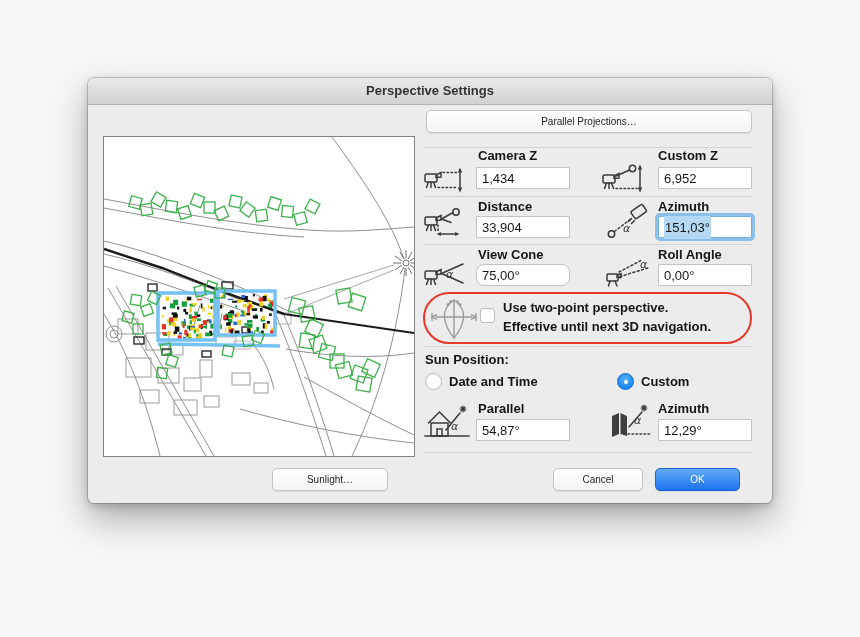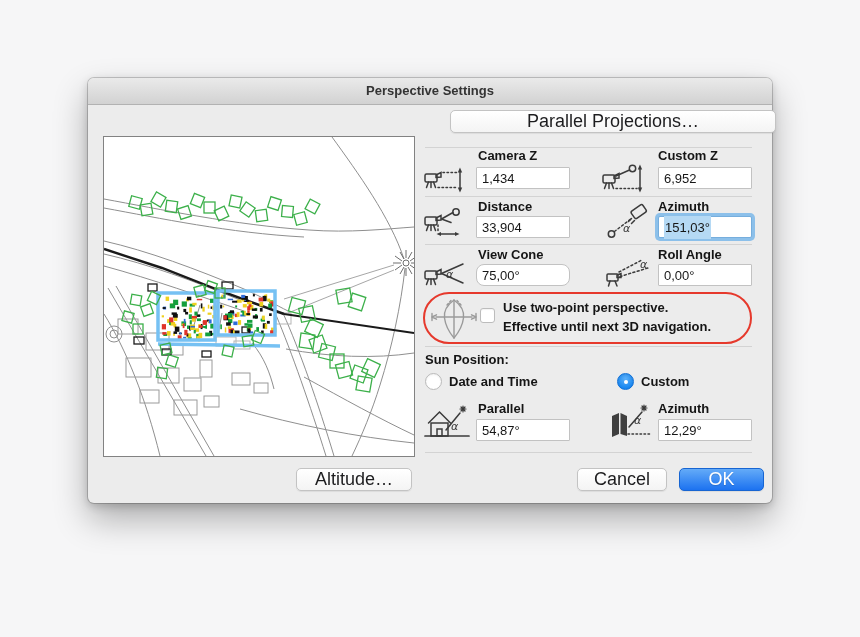--- a/index.html
+++ b/index.html
@@ -18,22 +18,22 @@
     position:absolute;left:0;top:0;right:0;height:26px;
     background:linear-gradient(#eaeaea,#d2d2d2);
     border-bottom:1px solid #b2b2b2;border-radius:6px 6px 0 0;
     text-align:center;line-height:26px;font-size:13px;font-weight:bold;color:#333;
   }
   .btn{
     position:absolute;box-sizing:border-box;height:23px;
     display:flex;align-items:center;justify-content:center;
     background:linear-gradient(#ffffff,#f4f4f4);
     border:1px solid #c3c3c3;border-radius:5px;
-    font-size:18px;color:#1d1d1f;box-shadow:0 1px 1px rgba(0,0,0,.07);
-    white-space:nowrap;cursor:default;margin-left:24px;
+    font-size:10px;color:#1d1d1f;box-shadow:0 1px 1px rgba(0,0,0,.07);
+    white-space:nowrap;cursor:default;
   }
   .btn.primary{
     background:linear-gradient(#64abf8,#1c72f0);
     border-color:#1765d2;color:#fff;text-shadow:0 1px 1px rgba(0,0,0,.15);
   }
   .lbl{position:absolute;font-size:13px;font-weight:bold;color:#151515;white-space:nowrap;}
   .field{
     position:absolute;width:94px;height:22px;box-sizing:border-box;
     background:#fff;border:1px solid #c2c2c2;border-radius:1px;
     font-family:"Liberation Sans","DejaVu Sans",sans-serif;
@@ -361,21 +361,21 @@
           <rect x="233" y="226" width="14" height="14" transform="rotate(-15 240 233)"></rect>
           <rect x="248" y="230" width="14" height="14" transform="rotate(20 255 237)"></rect>
           <rect x="253" y="240" width="14" height="14" transform="rotate(10 260 247)"></rect>
           <rect x="233" y="152" width="14" height="14" transform="rotate(-10 240 159)"></rect>
           <rect x="246" y="158" width="14" height="14" transform="rotate(18 253 165)"></rect>
           <rect x="260" y="224" width="14" height="14" transform="rotate(25 267 231)"></rect>
         </g>
     </svg>
   </div>
 
-  <div class="btn" style="left:184px;top:390px;width:116px;">Altitude…</div>
+  <div class="btn" style="left:184px;top:390px;width:116px;">Sunlight…</div>
 
   <div class="btn" style="left:338px;top:32px;width:326px;">Parallel Projections…</div>
 
   <div class="sep" style="top:69px"></div>
   <div class="sep" style="top:118px"></div>
   <div class="sep" style="top:166px"></div>
   <div class="sep" style="top:268px"></div>
   <div class="sep" style="top:374px"></div>
 
   <div class="lbl" style="left:390px;top:70px">Camera Z</div>

